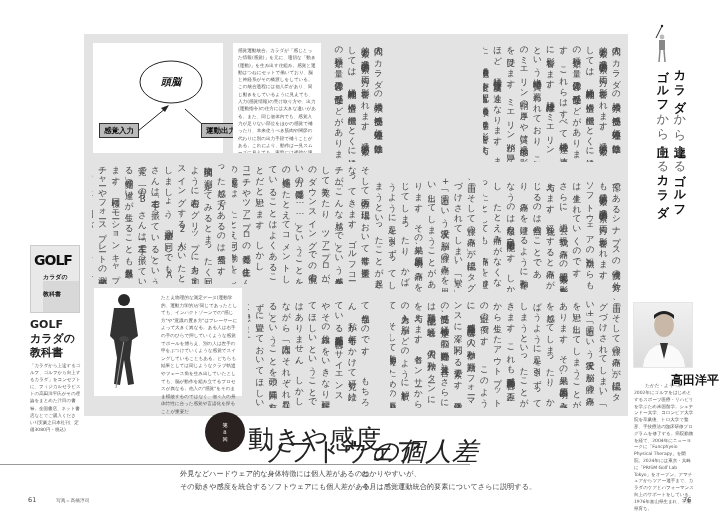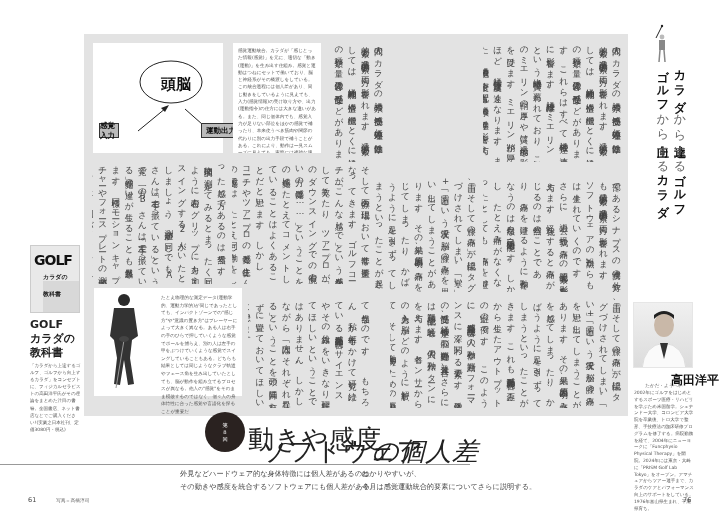--- a/index.html
+++ b/index.html
@@ -13,21 +13,21 @@
 
   
   .vtext { writing-mode: vertical-rl; text-orientation: upright; font-size: 8.6px; line-height: 13.2px; letter-spacing: 0.9px; color: #444; overflow: hidden; }
 
   .text-block { position: absolute; }
 
   
   .diagram { position: absolute; left: 93px; top: 43px; width: 130px; height: 110px; background: #fff; }
   .diagram svg { position: absolute; left: 0; top: 0; }
   .node-box { position: absolute; background: #bbb; border: 1px solid #333; font-size: 7.5px; font-weight: bold; color: #111; display: flex; align-items: center; justify-content: center; }
-  .brain-label { position: absolute; font-size: 15px; font-weight: bold; color: #111; }
+  .brain-label { position: absolute; font-size: 10px; font-weight: bold; color: #111; font-style: italic; }
 
   
   .caption-box { position: absolute; left: 233px; top: 43px; width: 88px; height: 110px; background: #fff; padding: 4px 5px; font-size: 4.6px; line-height: 7.3px; color: #555; overflow: hidden; }
 
   
   .photo-box { position: absolute; left: 94px; top: 288px; width: 148px; height: 108px; background: #fff; }
   .photo-caption { position: absolute; left: 67px; top: 6px; width: 78px; font-size: 4.6px; line-height: 7.6px; color: #555; }
 
   
   .book-cover { position: absolute; left: 30px; top: 245px; width: 50px; height: 68px; background: #e9e9e9; border: 1px solid #ccc; overflow: hidden; }
@@ -67,21 +67,21 @@
 
   <div class="diagram">
     <svg width="130" height="110" viewBox="0 0 130 110">
       <ellipse cx="78" cy="39" rx="31" ry="21" fill="none" stroke="#222" stroke-width="1"></ellipse>
       <line x1="45" y1="88" x2="73" y2="65" stroke="#222" stroke-width="1"></line>
       <polygon points="76,62 68,65 72,69" fill="#222"></polygon>
       <line x1="92" y1="66" x2="118" y2="89" stroke="#222" stroke-width="1"></line>
       <polygon points="122,93 113,90 118,85" fill="#222"></polygon>
     </svg>
     <div class="brain-label" style="left:68px;top:32px;">頭脳</div>
-    <div class="node-box" style="left:6px;top:80px;width:20px;height:15px;">感覚入力</div>
+    <div class="node-box" style="left:6px;top:80px;width:40px;height:15px;">感覚入力</div>
     <div class="node-box" style="left:108px;top:80px;width:40px;height:15px;">運動出力</div>
   </div>
 
   <div class="caption-box">感覚運動統合。カラダが「感じとった情報(感覚)」を元に、適切な「動き(運動)」を生み出す仕組み。感覚と運動はつねにセットで働いており、脳と神経系がその橋渡しをしている。この統合過程には個人差があり、同じ動きをしているように見えても、入力(感覚情報)の受け取り方や、出力(運動指令)の仕方には大きな違いがある。また、同じ個体内でも、感覚入力が足りない部位をほかの感覚で補ったり、本来使うべき筋肉や関節の代わりに別の出力手段で補うことがある。これにより、動作は一見スムーズに見えても、実際には複雑な適応が働いていることが多く、結果として癖や代償動作、動作の非効率性につながることもある</div>
 
   <div class="text-block vtext" style="left:483px;top:40px;width:140px;height:122px;">人間のカラダの神経系の感受性や伝達処理の効率性は、遺伝的要素と非遺伝的要素の両方に影響されます。遺伝的要素としては、神経細胞の構造や機能、とくに神経伝達物質の種類や量、受容体の感受性などがあります。これらはすべて神経伝達の速度に影響します。神経線維はミエリンという絶縁物質で覆われており、このミエリン鞘の厚さや質は遺伝的な影響を受けます。ミエリン鞘が厚いほど、神経伝達速度は速くなります。また、神経細胞の密度や配置も神経系の効率性に影響を与え、これも部分的には遺伝の影響を受けます。もちろん、練習や訓練を重ねることによって情報処理速度を効率化させることは可能ですので、生まれ育った環境や携わった運動による非遺伝的要素に左右されたり、また今後の練習や訓練によって向上させることもできます。　このように情報処理をする脳神経系にも個人差があり、神経細胞間の接合</div>
   <div class="text-block vtext" style="left:483px;top:176px;width:140px;height:116px;">部であるシナプスの連携の仕方や伝達速度も遺伝的要素と非遺伝的要素の両方に影響されます。ソフトウェアの観点からも個人差は生まれていくのです。さらに、過去の怪我や痛みの記憶要素も影響を与えます。怪我をすると痛みが生じるのは当然のことであり、痛みを避けるように動作を行なうのは自然な自己防衛本能です。しかし、たとえ痛みがなくなったとしても、痛みを避けるような動きが無意識下に身についてしまい悪い癖になってしまうことがあります。また、脳は怪我をした状況を記憶し、同じ状況下になると痛みを思い出すこともあります。これはニューロタグと呼ばれる現象で、組織的には完治しているにも関わらず、脳が痛みを思い出し、怪我をした箇所が痛む、または無意識下で動作をかばってしまうことを指します。　たとえば、寒い雪山で膝を怪我したとしましょう。肉体的には既に完治しているのにも関わらず、脳内で「寒い」</div>
   <div class="text-block vtext" style="left:374px;top:176px;width:104px;height:116px;">雪山、そして膝の痛み」が記憶にタグづけされてしまい、「寒い」+「雪山」という状況で脳が膝の痛みを思い出してしまうことがあります。その結果、原因不明の痛みを感じてしまったり、かばうように足を引きずってしまうといったことが起きます。これも感覚運動統合の歪みから生じたアウトプットの癖の一例です。　このように、感覚運動統合は人の動作や運動パフォーマンスに深く関わる要素です。受容体の感受性、神経伝達や脳の運動野の発達具合、さらには運動記憶や経験も、個人の動作パターンに影響を与えます。各センサーからの入力を脳がどのように解釈して、そして動作実行のための運動出力の方法が一人ひとり異なるため、同じ動作やスキルを習得したとしても、その習得や実行方法は人によって大きく異なるのです。　こうした個人差があることを認識することは、コーチング、トレーニング、</div>
   <div class="text-block vtext" style="left:390px;top:296px;width:233px;height:112px;">雪山、そして膝の痛み」が記憶にタグづけされてしまい、「寒い」+「雪山」という状況で脳が膝の痛みを思い出してしまうことがあります。その結果、原因不明の痛みを感じてしまったり、かばうように足を引きずってしまうといったことが起きます。これも感覚運動統合の歪みから生じたアウトプットの癖の一例です。　このように、感覚運動統合は人の動作や運動パフォーマンスに深く関わる要素です。受容体の感受性、神経伝達や脳の運動野の発達具合、さらには運動記憶や経験も、個人の動作パターンに影響を与えます。各センサーからの入力を脳がどのように解釈して、そして動作実行のための運動出力の方法が一人ひとり異なるため、同じ動作やスキルを習得したとしても、その習得や実行方法は人によって大きく異なるのです。　こうした個人差があることを認識することは、コーチング、トレーニング、</div>
   <div class="text-block vtext" style="left:232px;top:160px;width:140px;height:124px;">そして医療の現場において非常に重要になってきます。ゴルフコーチが「こんな感じで」という感覚を通して教えたり、ツアープロが「私のダウンスイングでの右腕の使い方の感覚は……」ということを自身の感覚にたとえてコメントしていることはよくあることだと思います。しかし、コーチやツアープロの感覚と生徒さんの感覚では、たとえ同じ動きをしていてもまったく違った感じ方であるのは当然です。</div>

